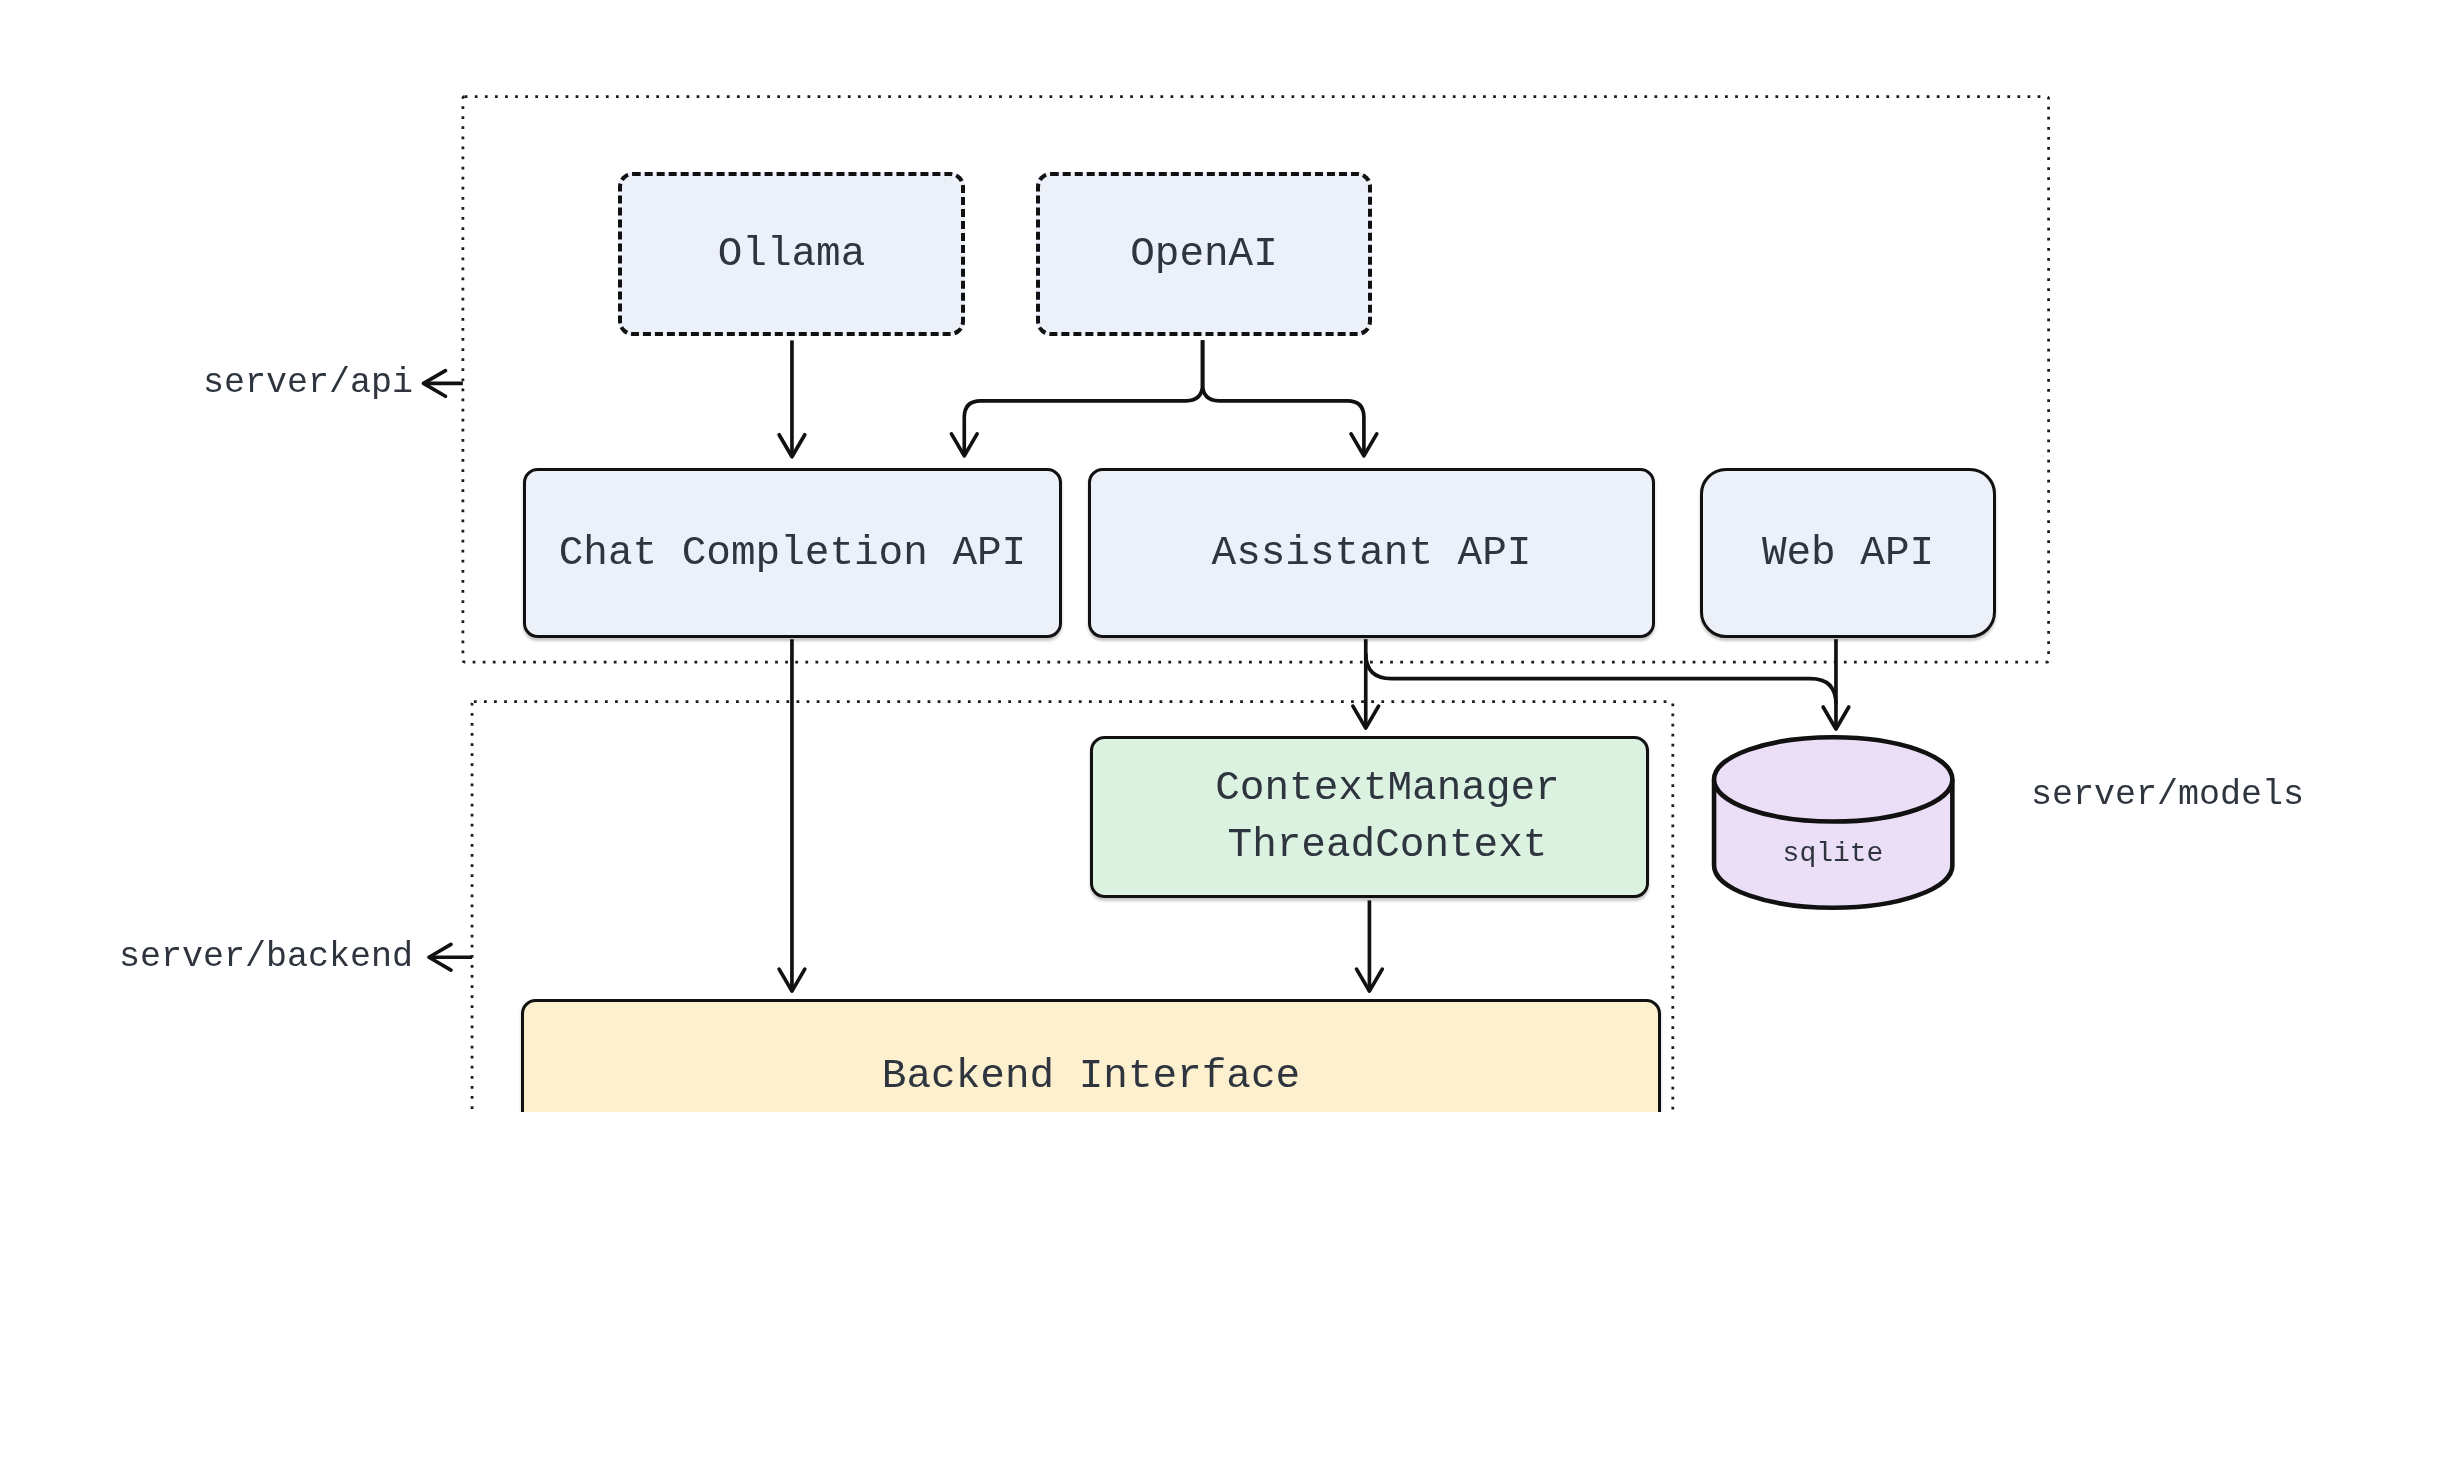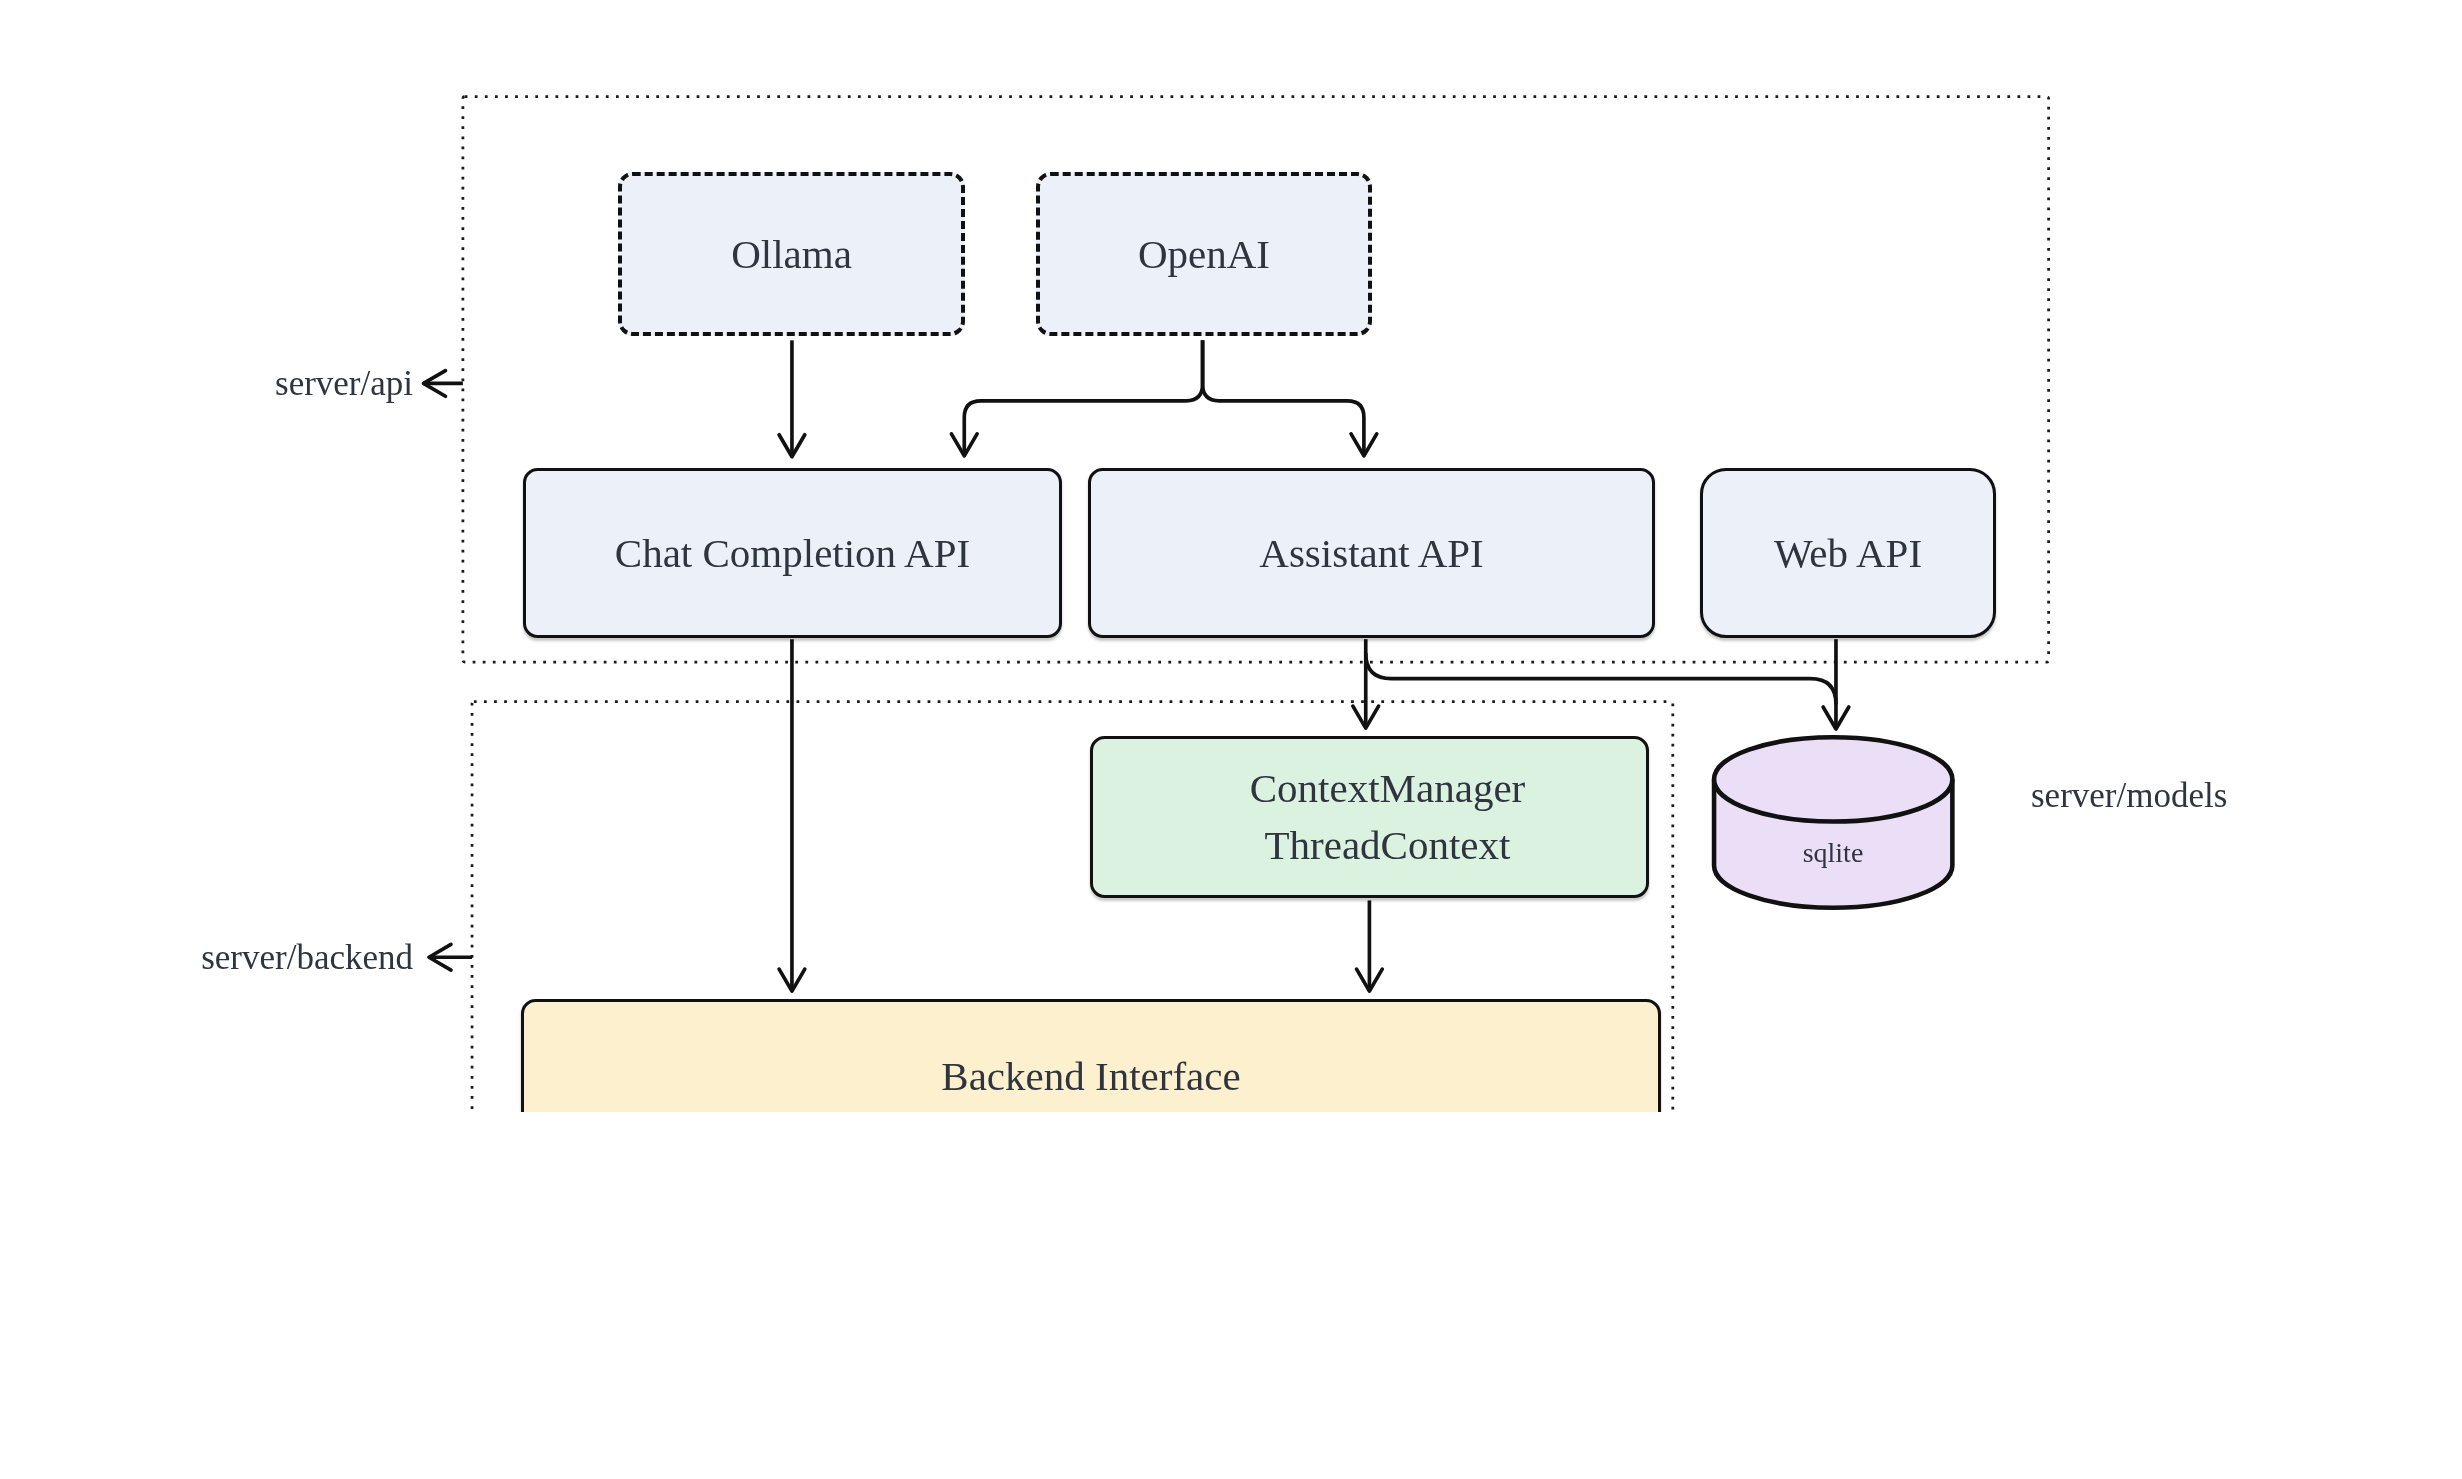--- a/index.html
+++ b/index.html
@@ -1,21 +1,21 @@
 <!DOCTYPE html>
 <html style="font-size:14.7px"><head>
 <meta charset="utf-8">
 <style>
   html, body { margin: 0; padding: 0; background: #ffffff; }
   .canvas {
     position: relative;
     width: 2462px;
     height: 1112px;
     background: #ffffff;
-    font-family: Liberation Serif, serif;
+    font-family: Liberation Mono, monospace;
     color: #2f353e;
     overflow: hidden;
   }
   svg.layer {
     position: absolute;
     left: 0; top: 0;
     width: 2462px;
     height: 1480px;
   }
   svg.wires { pointer-events: none; }

